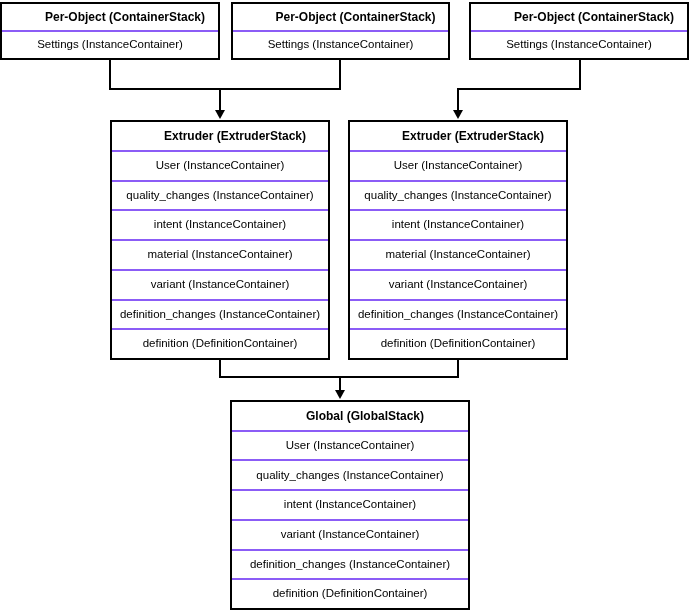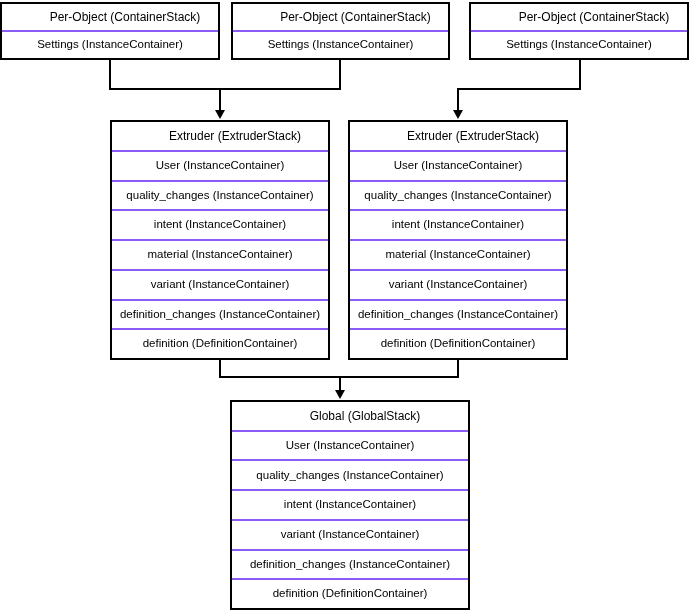--- a/index.html
+++ b/index.html
@@ -29,21 +29,21 @@
     justify-content: center;
     font-size: 11.5px;
     line-height: 1;
     white-space: nowrap;
     overflow: hidden;
     padding: 0 2px;
     border-top: 2px solid #8b5cf6;
   }
   .row.header {
     border-top: none;
-    font-weight: normal;
+    font-weight: bold;
     font-size: 12px;
     margin-left: 30px;
   }
   .line {
     position: absolute;
     background: #000000;
   }
   .arrow-down {
     position: absolute;
     width: 0;

